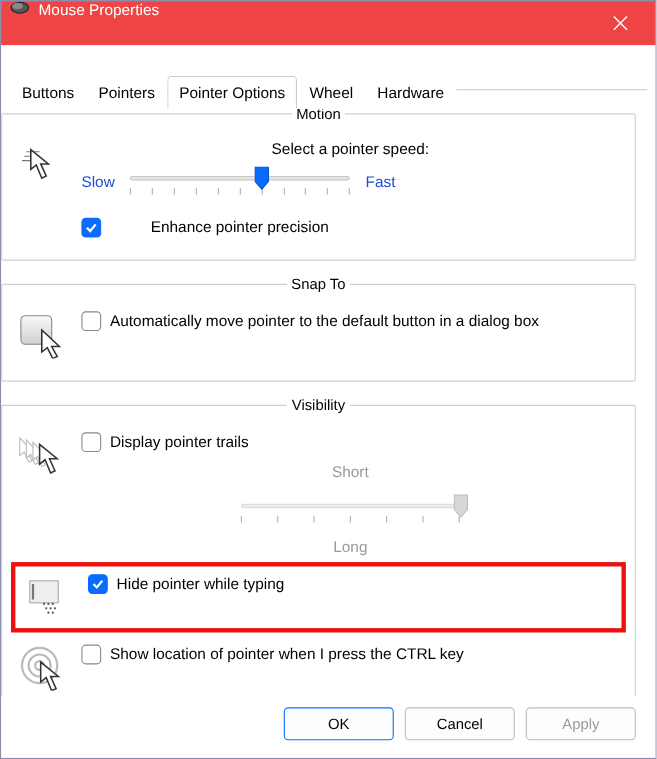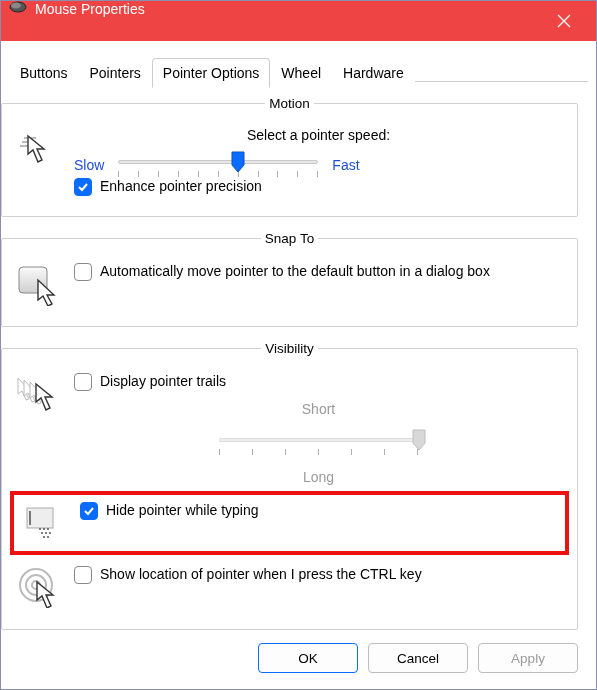--- a/index.html
+++ b/index.html
@@ -46,21 +46,21 @@
     margin: 10px 8px 0 8px;
     position: relative;
   }
   .tab {
     padding: 6px 10px;
     font-size: 14px;
     border: 1px solid transparent;
     border-bottom: none;
     cursor: default;
     position: relative;
-    top: 7px;
+    top: 18px;
     background: #fff;
   }
   .tab.active {
     border-color: #ccc;
     border-bottom: 1px solid #fff;
     border-radius: 4px 4px 0 0;
   }
   .content {
     flex: 1;
     padding: 4px 18px 10px 0;
@@ -247,21 +247,21 @@
                   <span></span>
                 </div>
               <div class="thumb" id="speed-thumb" style="left: 60%;">
                 <svg width="14" height="22" viewBox="0 0 14 22">
                   <path d="M1 1 H13 V14 L7 21 L1 14 Z" fill="#0a6cff" stroke="#0653c6"></path>
                 </svg>
               </div>
             </div>
             <span>Fast</span>
           </div>
-          <div class="cb-row" style="margin-top:0;">
+          <div class="cb-row" style="margin-top:20px;gap:37px;">
             <span class="cb checked">
               <svg width="12" height="12" viewBox="0 0 12 12">
                   <polyline points="2,6 5,9 10,3" fill="none" stroke="#fff" stroke-width="2"></polyline>
                 </svg>
             </span>
             <span>Enhance pointer precision</span>
           </div>
         </div>
       </div>
     </fieldset>

